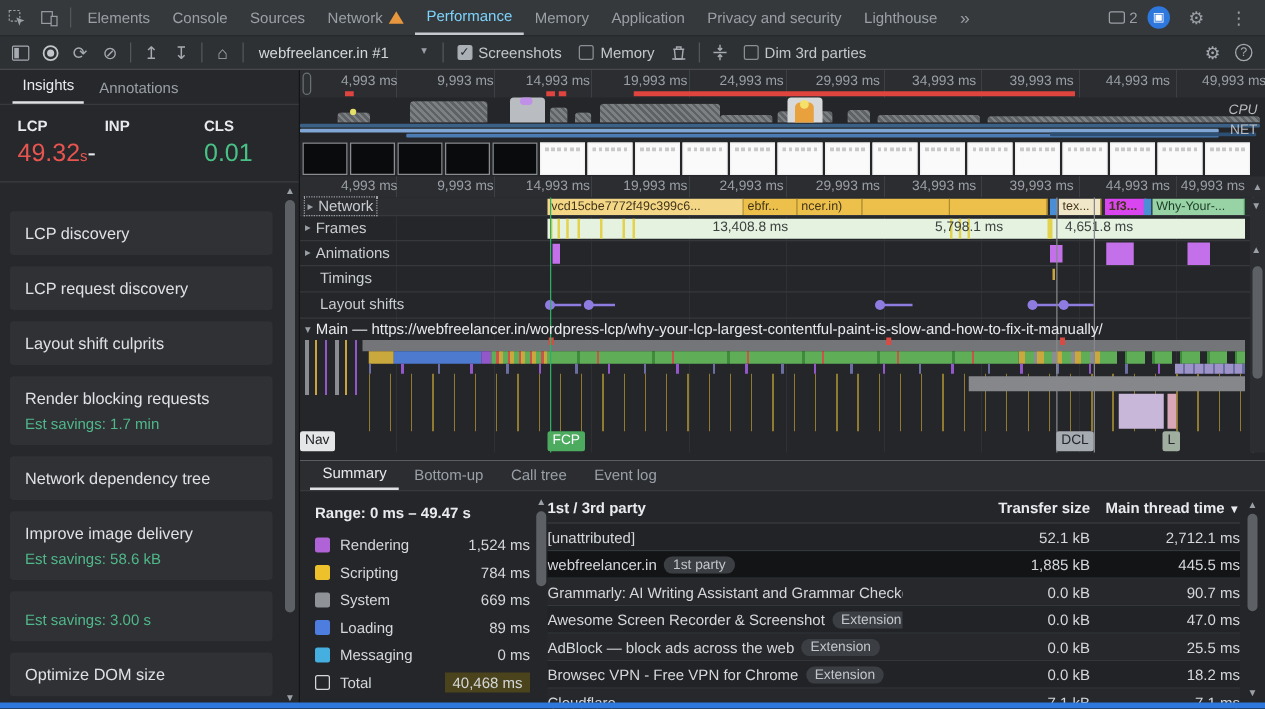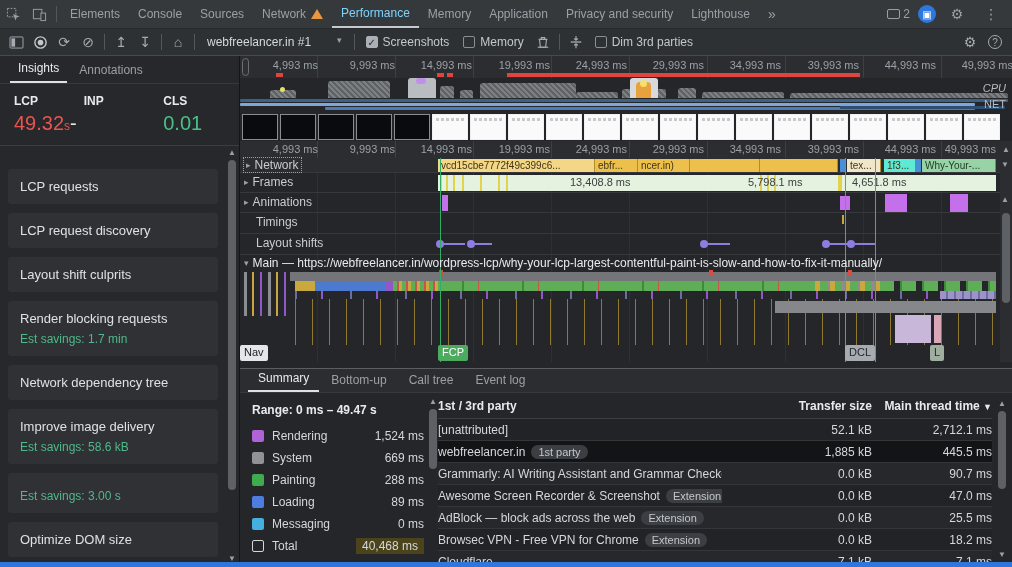--- a/index.html
+++ b/index.html
@@ -250,21 +250,21 @@
       <div class="metric" style="width:82px;">
         <div class="mlabel">INP</div>
       </div>
       <div class="metric">
         <div class="mlabel">CLS</div>
         <div class="mval v-green">0.01</div>
       </div>
     </div>
     <div class="cards">
       <div class="card">
-          <div class="ctitle">LCP requests</div>
+          <div class="ctitle">LCP discovery</div>
         </div>
       <div class="card">
           <div class="ctitle">LCP request discovery</div>
         </div>
       <div class="card">
           <div class="ctitle">Layout shift culprits</div>
         </div>
       <div class="card">
           <div class="ctitle">Render blocking requests</div>
           <div class="csave">Est savings: 1.7 min</div>
@@ -386,21 +386,21 @@
           <span class="disc">▸</span>
           <span>Network</span>
         </div>
         <div class="nseg" style="left:198px; width:157px; background:#f3d787;"><span>vcd15cbe7772f49c399c6...</span></div>
         <div class="nseg" style="left:355px; width:43px; background:#ecc04a;"><span>ebfr...</span></div>
         <div class="nseg" style="left:398px; width:52px; background:#ecc04a;"><span>ncer.in)</span></div>
         <div class="nseg" style="left:450px; width:70px; background:#ecc04a;"></div>
         <div class="nseg" style="left:520px; width:78px; background:#ecc04a;"></div>
         <div class="nseg" style="left:600px; width:5px; background:#4a8fd6; border:none;"></div>
         <div class="nseg" style="left:607px; width:34px; background:#f0e6c8;"><span>tex...</span></div>
-        <div class="nseg" style="left:644px; width:33px; background:#5eead4;"><span>1f3...</span></div>
+        <div class="nseg" style="left:644px; width:33px; background:#d946ef;font-weight:bold;"><span>1f3...</span></div>
         <div class="nseg" style="left:675px; width:5px; background:#4a8fd6; border:none;"></div>
         <div class="nseg" style="left:682px; width:74px; background:#97d3a5; border-right:1px solid #4f9e63; color:#1d3a26;"><span>Why-Your-...</span></div>
       </div>
 
       <div class="trow" style="top:15px; height:20px;">
         <div class="tlabel">
           <span class="disc">▸</span>
           <span>Frames</span>
         </div>
         <div class="fband" style="left:198px; top:2px; width:558px; height:16px;"></div>
@@ -503,28 +503,28 @@
 
     <div class="range">Range: 0 ms – 49.47 s</div>
 
     <div class="legend">
       <div class="lrow">
         <span class="sw" style="background:#af63d6;"></span>
         <span class="lname">Rendering</span>
         <span class="lval">1,524 ms</span>
       </div>
       <div class="lrow">
+        <span class="sw" style="background:#edc12c;"></span>
+        <span class="lname">Scripting</span>
+        <span class="lval">784 ms</span>
+      </div>
+      <div class="lrow">
         <span class="sw" style="background:#8f9296;"></span>
         <span class="lname">System</span>
         <span class="lval">669 ms</span>
-      </div>
-      <div class="lrow">
-        <span class="sw" style="background:#3faa4e;"></span>
-        <span class="lname">Painting</span>
-        <span class="lval">288 ms</span>
       </div>
       <div class="lrow">
         <span class="sw" style="background:#4e7de0;"></span>
         <span class="lname">Loading</span>
         <span class="lval">89 ms</span>
       </div>
       <div class="lrow">
         <span class="sw" style="background:#45b0e0;"></span>
         <span class="lname">Messaging</span>
         <span class="lval">0 ms</span>

